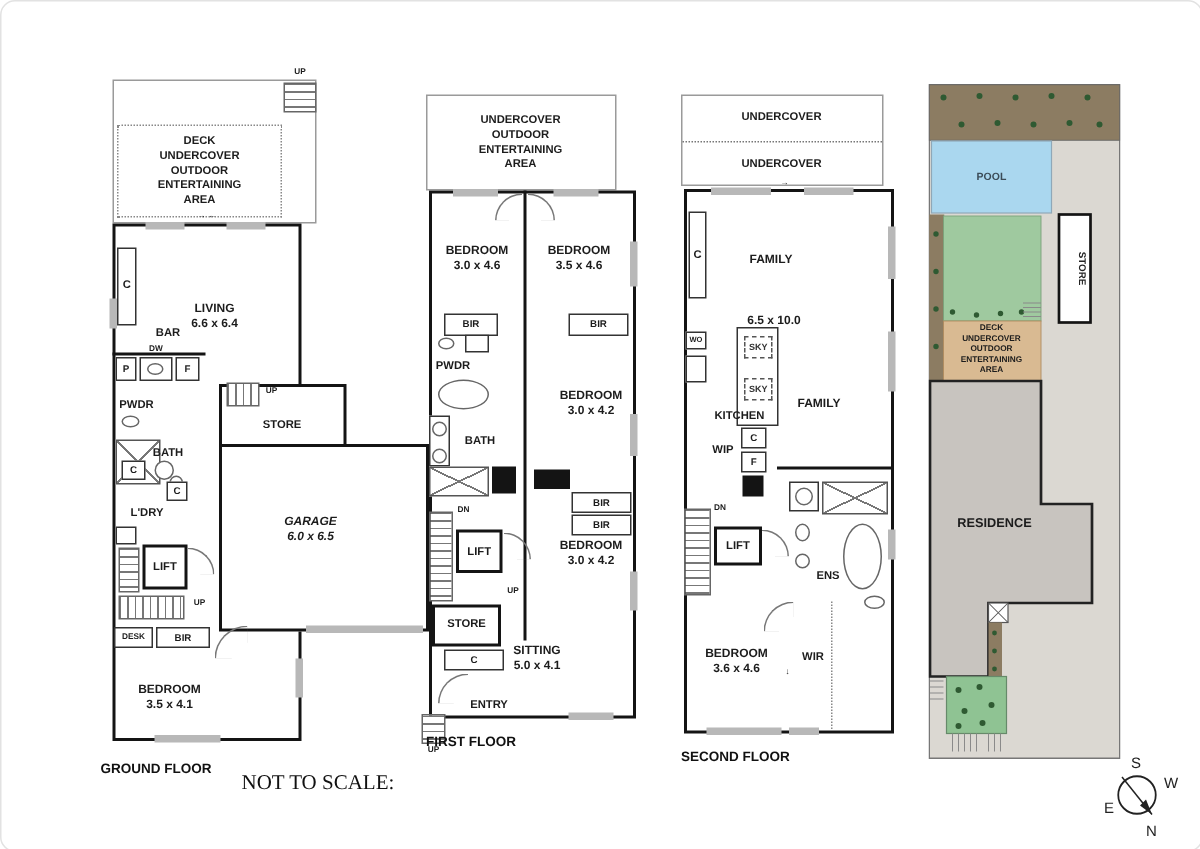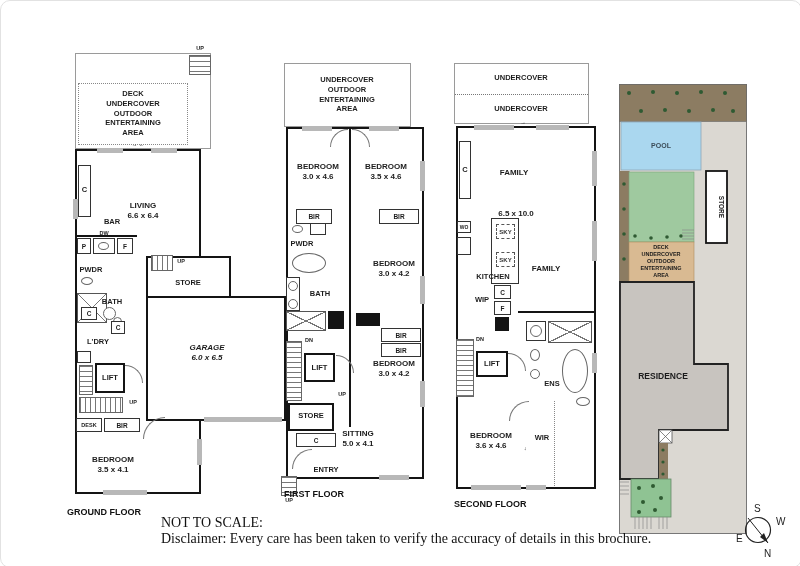--- a/index.html
+++ b/index.html
@@ -228,21 +228,21 @@
 
     <div class="win" style="left:138px;top:90px;width:5px;height:35px;"></div>
     <div class="win" style="left:138px;top:160px;width:5px;height:40px;"></div>
     <div class="win" style="left:138px;top:292px;width:5px;height:20px;"></div>
     <div class="win" style="left:17px;top:424px;width:50px;height:5px;"></div>
     <div class="win" style="left:72px;top:424px;width:20px;height:5px;"></div>
 
     <div class="floorname" style="left:0px;top:438px;width:140px;">SECOND FLOOR</div>
   </div>
 
-  <div class="plan" style="left:618px;top:55px;width:136px;height:450px;margin-top:28px;">
+  <div class="plan" style="left:618px;top:55px;width:136px;height:450px;">
     <svg width="128" height="450" viewBox="0 0 128 450">
       <rect x="0.5" y="0.5" width="127" height="449" fill="#dbd8d2" stroke="#777"></rect>
       <rect x="0.5" y="0.5" width="127" height="37" fill="#8c7c62" stroke="#666" stroke-width="0.6"></rect>
       <g fill="#2f5a32">
         <circle cx="10" cy="9" r="2"></circle>
           <circle cx="34" cy="8" r="2"></circle>
           <circle cx="58" cy="9" r="2"></circle>
           <circle cx="82" cy="8" r="2"></circle>
           <circle cx="106" cy="9" r="2"></circle>
         <circle cx="22" cy="27" r="2"></circle>
@@ -296,21 +296,20 @@
       <path d="M1 398 H10 M1 402 H10 M1 406 H10 M1 410 H10" stroke="#8a8a8a" stroke-width="0.7" fill="none"></path>
     </svg>
     <div class="lbl deckl" style="left:12px;top:160px;width:60px;">DECK
 UNDERCOVER
 OUTDOOR
 ENTERTAINING
 AREA</div>
   </div>
 
   <div id="footer1">NOT TO SCALE:</div>
-  <div id="footer2">Disclaimer: Every care has been taken to verify the accuracy of details in this brochure.</div>
 
   <div class="abs" style="left:718px;top:498px;width:75px;height:62px;">
     <svg width="75" height="62" viewBox="0 0 75 62">
       <circle cx="39" cy="31" r="12.5" fill="none" stroke="#222" stroke-width="1.2"></circle>
       <line x1="29" y1="19" x2="49" y2="44" stroke="#222" stroke-width="1"></line>
       <polygon points="49,44 41,38 45,34" fill="#222"></polygon>
       <text x="35" y="13" font-family="Liberation Sans, sans-serif" font-size="10" fill="#222">S</text>
       <text x="57" y="26" font-family="Liberation Sans, sans-serif" font-size="10" fill="#222">W</text>
       <text x="17" y="43" font-family="Liberation Sans, sans-serif" font-size="10" fill="#222">E</text>
       <text x="45" y="58" font-family="Liberation Sans, sans-serif" font-size="10" fill="#222">N</text>

